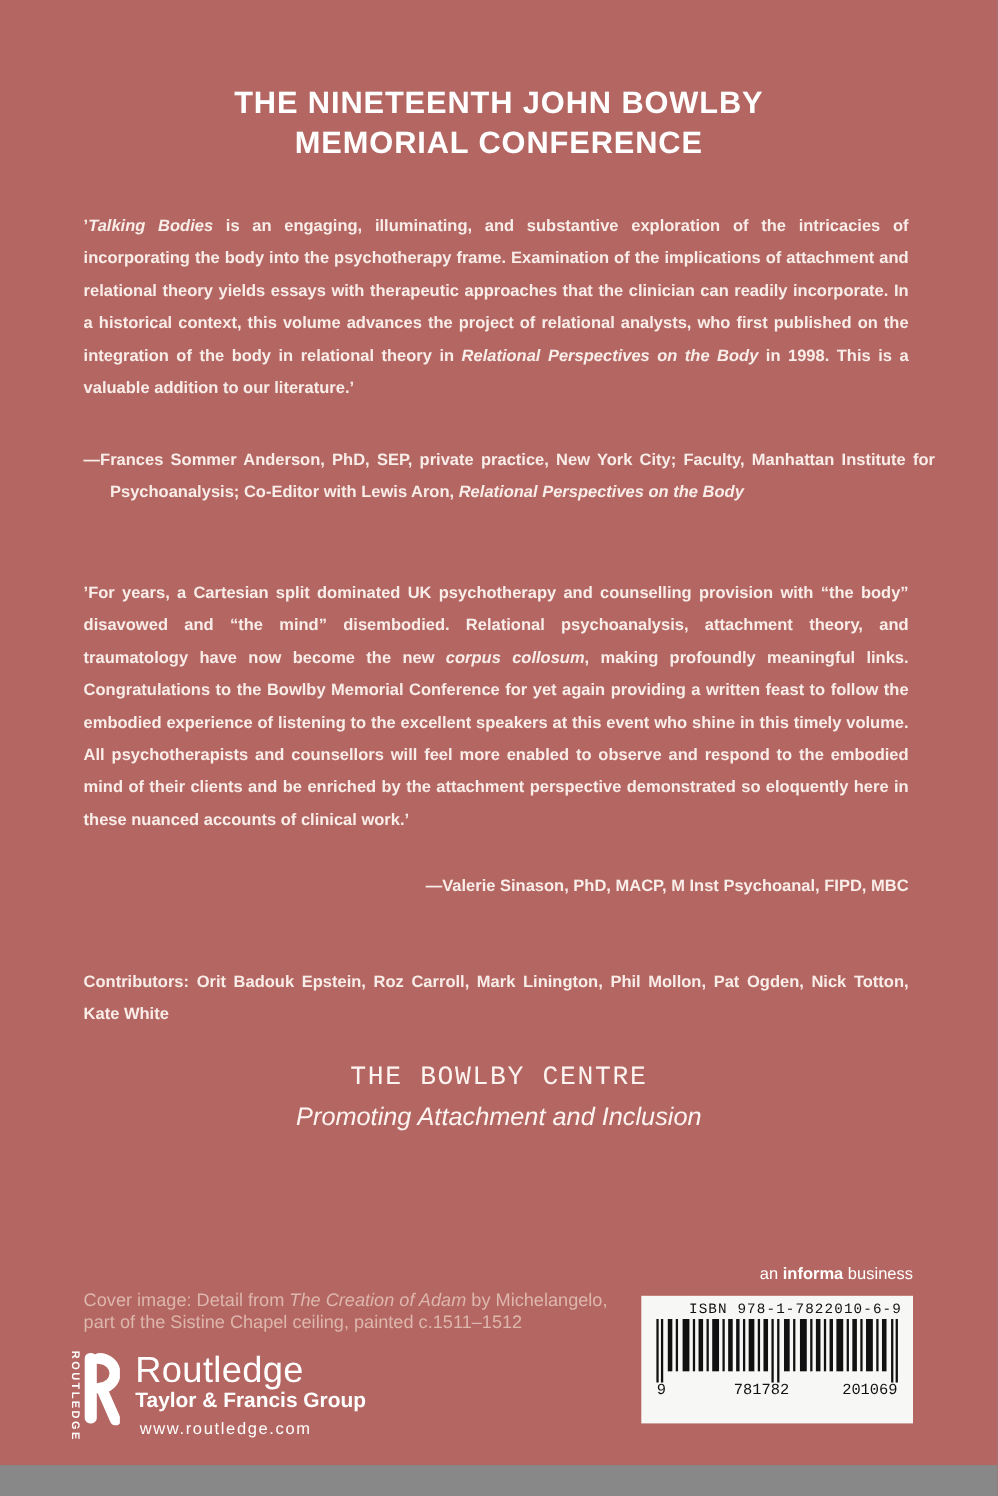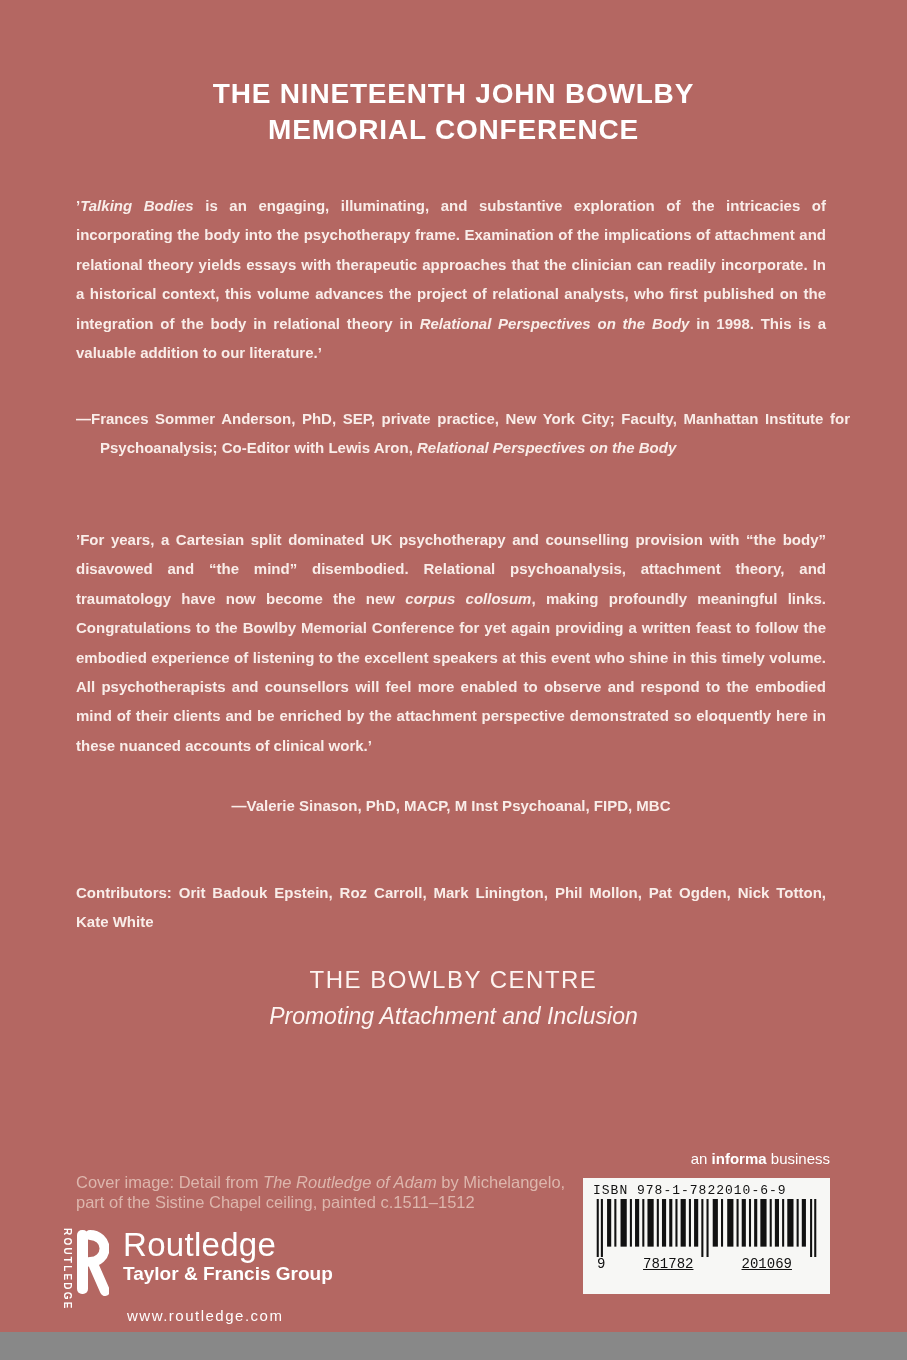--- a/index.html
+++ b/index.html
@@ -16,60 +16,60 @@
     font-size:28px; line-height:36px; letter-spacing:0.8px;
   }
   .bodytext {
     position:absolute; left:76px; width:750px;
     font-size:15px; line-height:29.4px; font-weight:700;
     text-align:justify; color:#f9ede9;
   }
   .q1 { top:176px; }
   .a1 { top:389px; text-indent:-24px; padding-left:24px; }
   .q2 { top:505px;margin-top:20px; }
-  .a2 { top:776px; text-align:center; }
+  .a2 { top:776px; text-align:right; }
   .contrib { top:862px;margin-top:16px; }
   .centre {
     position:absolute; top:966px; left:0; width:907px; text-align:center;
   }
-  .centre-name { font-size:24px; letter-spacing:1.5px; color:#fdf4f1; }
+  .centre-name { font-size:24px; letter-spacing:1.5px; color:#fdf4f1;font-family:Liberation Mono, monospace; }
   .centre-tagline { font-size:23px; font-style:italic; margin-top:9px; color:#fdf4f1; }
   .credit {
     position:absolute; left:76px; top:1172px;
     font-size:16.5px; line-height:20px; color:#ddb6ad; font-weight:300;
   }
   .informa {
     position:absolute; right:77px; top:1150px;
     font-size:15px; color:#ffffff; text-align:right;
   }
   .informa b { font-weight:bold; }
   .barcode-box {
     position:absolute; left:583px; top:1178px; width:247px; height:116px;
     background:#f7f7f5; box-sizing:border-box; padding:5px 10px 4px 10px;
     color:#111; font-family:"Liberation Mono","DejaVu Sans Mono",monospace;
   }
-  .isbn-line { font-size:13px; letter-spacing:1px; text-align:left; white-space:nowrap; }
+  .isbn-line { font-size:13px; letter-spacing:1px; text-align:right; white-space:nowrap; }
   .bars { display:block; margin:1px auto 0 auto; }
   .digits { display:flex; align-items:center; font-size:14px; padding:0 4px; margin-top:-1px; }
   .digits .lead { width:22px; }
-  .digits .g { flex:1; text-align:center;text-decoration:underline; }
+  .digits .g { flex:1; text-align:right; }
   .publisher {
     position:absolute; left:62px; top:1228px;
     display:flex; align-items:flex-start;
   }
   .vert-name {
     writing-mode:vertical-rl; height:66px;
     font-size:10px; font-weight:bold; letter-spacing:2.2px;
     color:#ffffff; margin-right:2px;
   }
   .r-mark { margin-right:14px; }
   .pub-text { display:flex; flex-direction:column; }
   .pub-name { font-size:33px; font-weight:500; color:#ffffff; line-height:34px; letter-spacing:0.3px; }
   .pub-group { font-size:19px; font-weight:bold; color:#ffffff; line-height:24px; }
-  .pub-url { font-size:15px; color:#ffffff; letter-spacing:1.5px; margin-top:21px; margin-left:4px; }
+  .pub-url { font-size:15px; color:#ffffff; letter-spacing:1.5px; margin-top:5px; margin-left:4px; }
   em { font-style:italic; }
 </style>
 </head>
 <body>
 
 <div class="page">
 
   <div class="title">
     <div>THE NINETEENTH JOHN BOWLBY</div>
     <div>MEMORIAL CONFERENCE</div>
@@ -84,21 +84,21 @@
   <p class="bodytext a2">—Valerie Sinason, PhD, MACP, M Inst Psychoanal, FIPD, MBC</p>
 
   <p class="bodytext contrib">Contributors: Orit Badouk Epstein, Roz Carroll, Mark Linington, Phil Mollon, Pat Ogden, Nick Totton, Kate White</p>
 
   <div class="centre">
     <div class="centre-name">THE BOWLBY CENTRE</div>
     <div class="centre-tagline">Promoting Attachment and Inclusion</div>
   </div>
 
   <div class="credit">
-    <div><span>Cover image: Detail from </span><em>The Routledge of Adam</em><span> by Michelangelo,</span></div>
+    <div><span>Cover image: Detail from </span><em>The Creation of Adam</em><span> by Michelangelo,</span></div>
     <div>part of the Sistine Chapel ceiling, painted c.1511–1512</div>
   </div>
 
   <div class="informa"><span>an </span><b>informa</b><span> business</span></div>
 
   <div class="barcode-box">
     <div class="isbn-line">ISBN  978-1-7822010-6-9</div>
     <svg class="bars" width="225" height="58" viewBox="0 0 212 56">
       <g fill="#111">
         <rect x="0" y="0" width="2" height="56"></rect>

